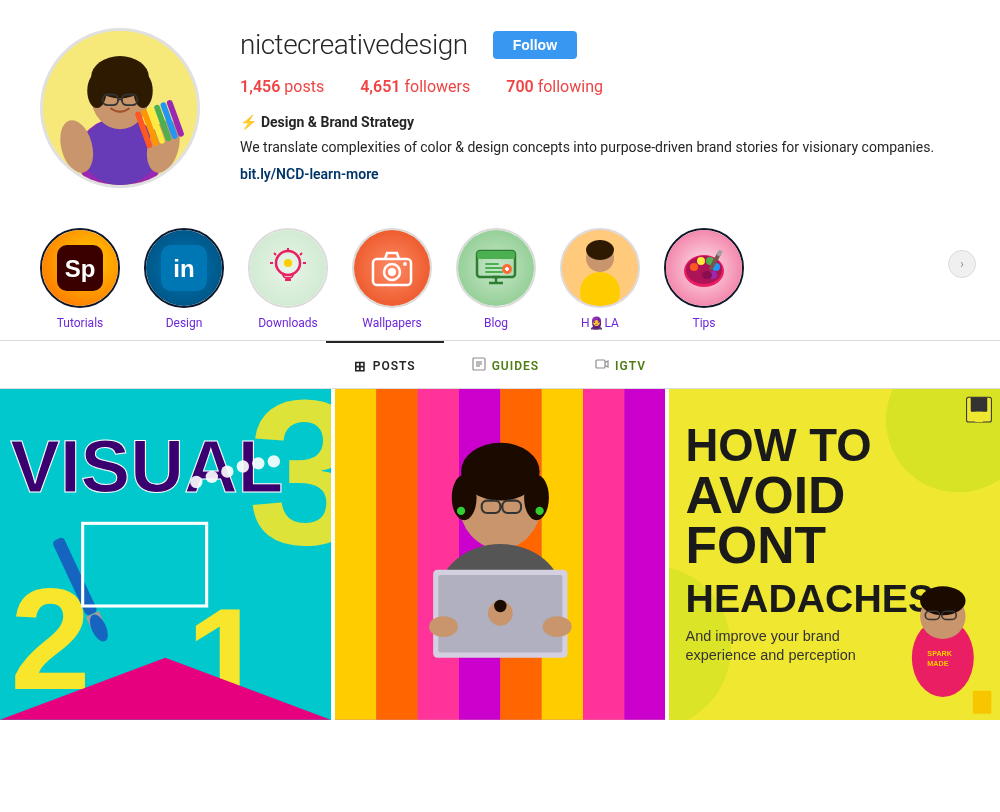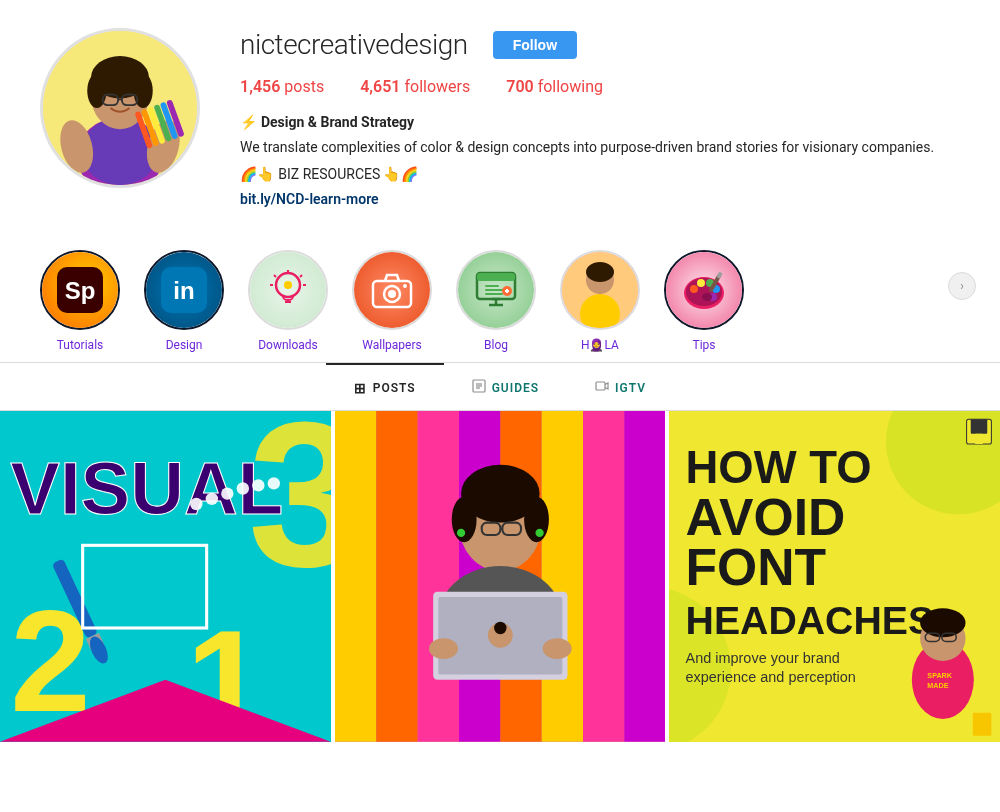--- a/index.html
+++ b/index.html
@@ -181,21 +181,21 @@
     }
 
     .tab-item {
       display: flex;
       align-items: center;
       gap: 6px;
       padding: 14px 28px;
       font-size: 12px;
       font-weight: 600;
       letter-spacing: 1px;
-      color: #0f766e;
+      color: #4d7c0f;
       cursor: pointer;
       border-top: 2px solid transparent;
       text-transform: uppercase;
     }
 
     .tab-item.active {
       color: #262626;
       border-top: 2px solid #262626;
     }
 
@@ -356,23 +356,20 @@
         <span>following</span>
       </span>
     </div>
 
     <div class="bio-section">
       <div class="bio-name">
         <span>⚡</span>
         <span>Design &amp; Brand Strategy</span>
       </div>
       <div class="bio-text">We translate complexities of color &amp; design concepts into purpose-driven brand stories for visionary companies.</div>
-      <div class="bio-link-row">
-        <span>🌈👆 BIZ RESOURCES 👆🌈</span>
-      </div>
       <div>
         <a class="bio-link" href="#">bit.ly/NCD-learn-more</a>
       </div>
     </div>
   </div>
 </div>
 
 <div class="highlights-section">
   <div class="highlights-row">
 

